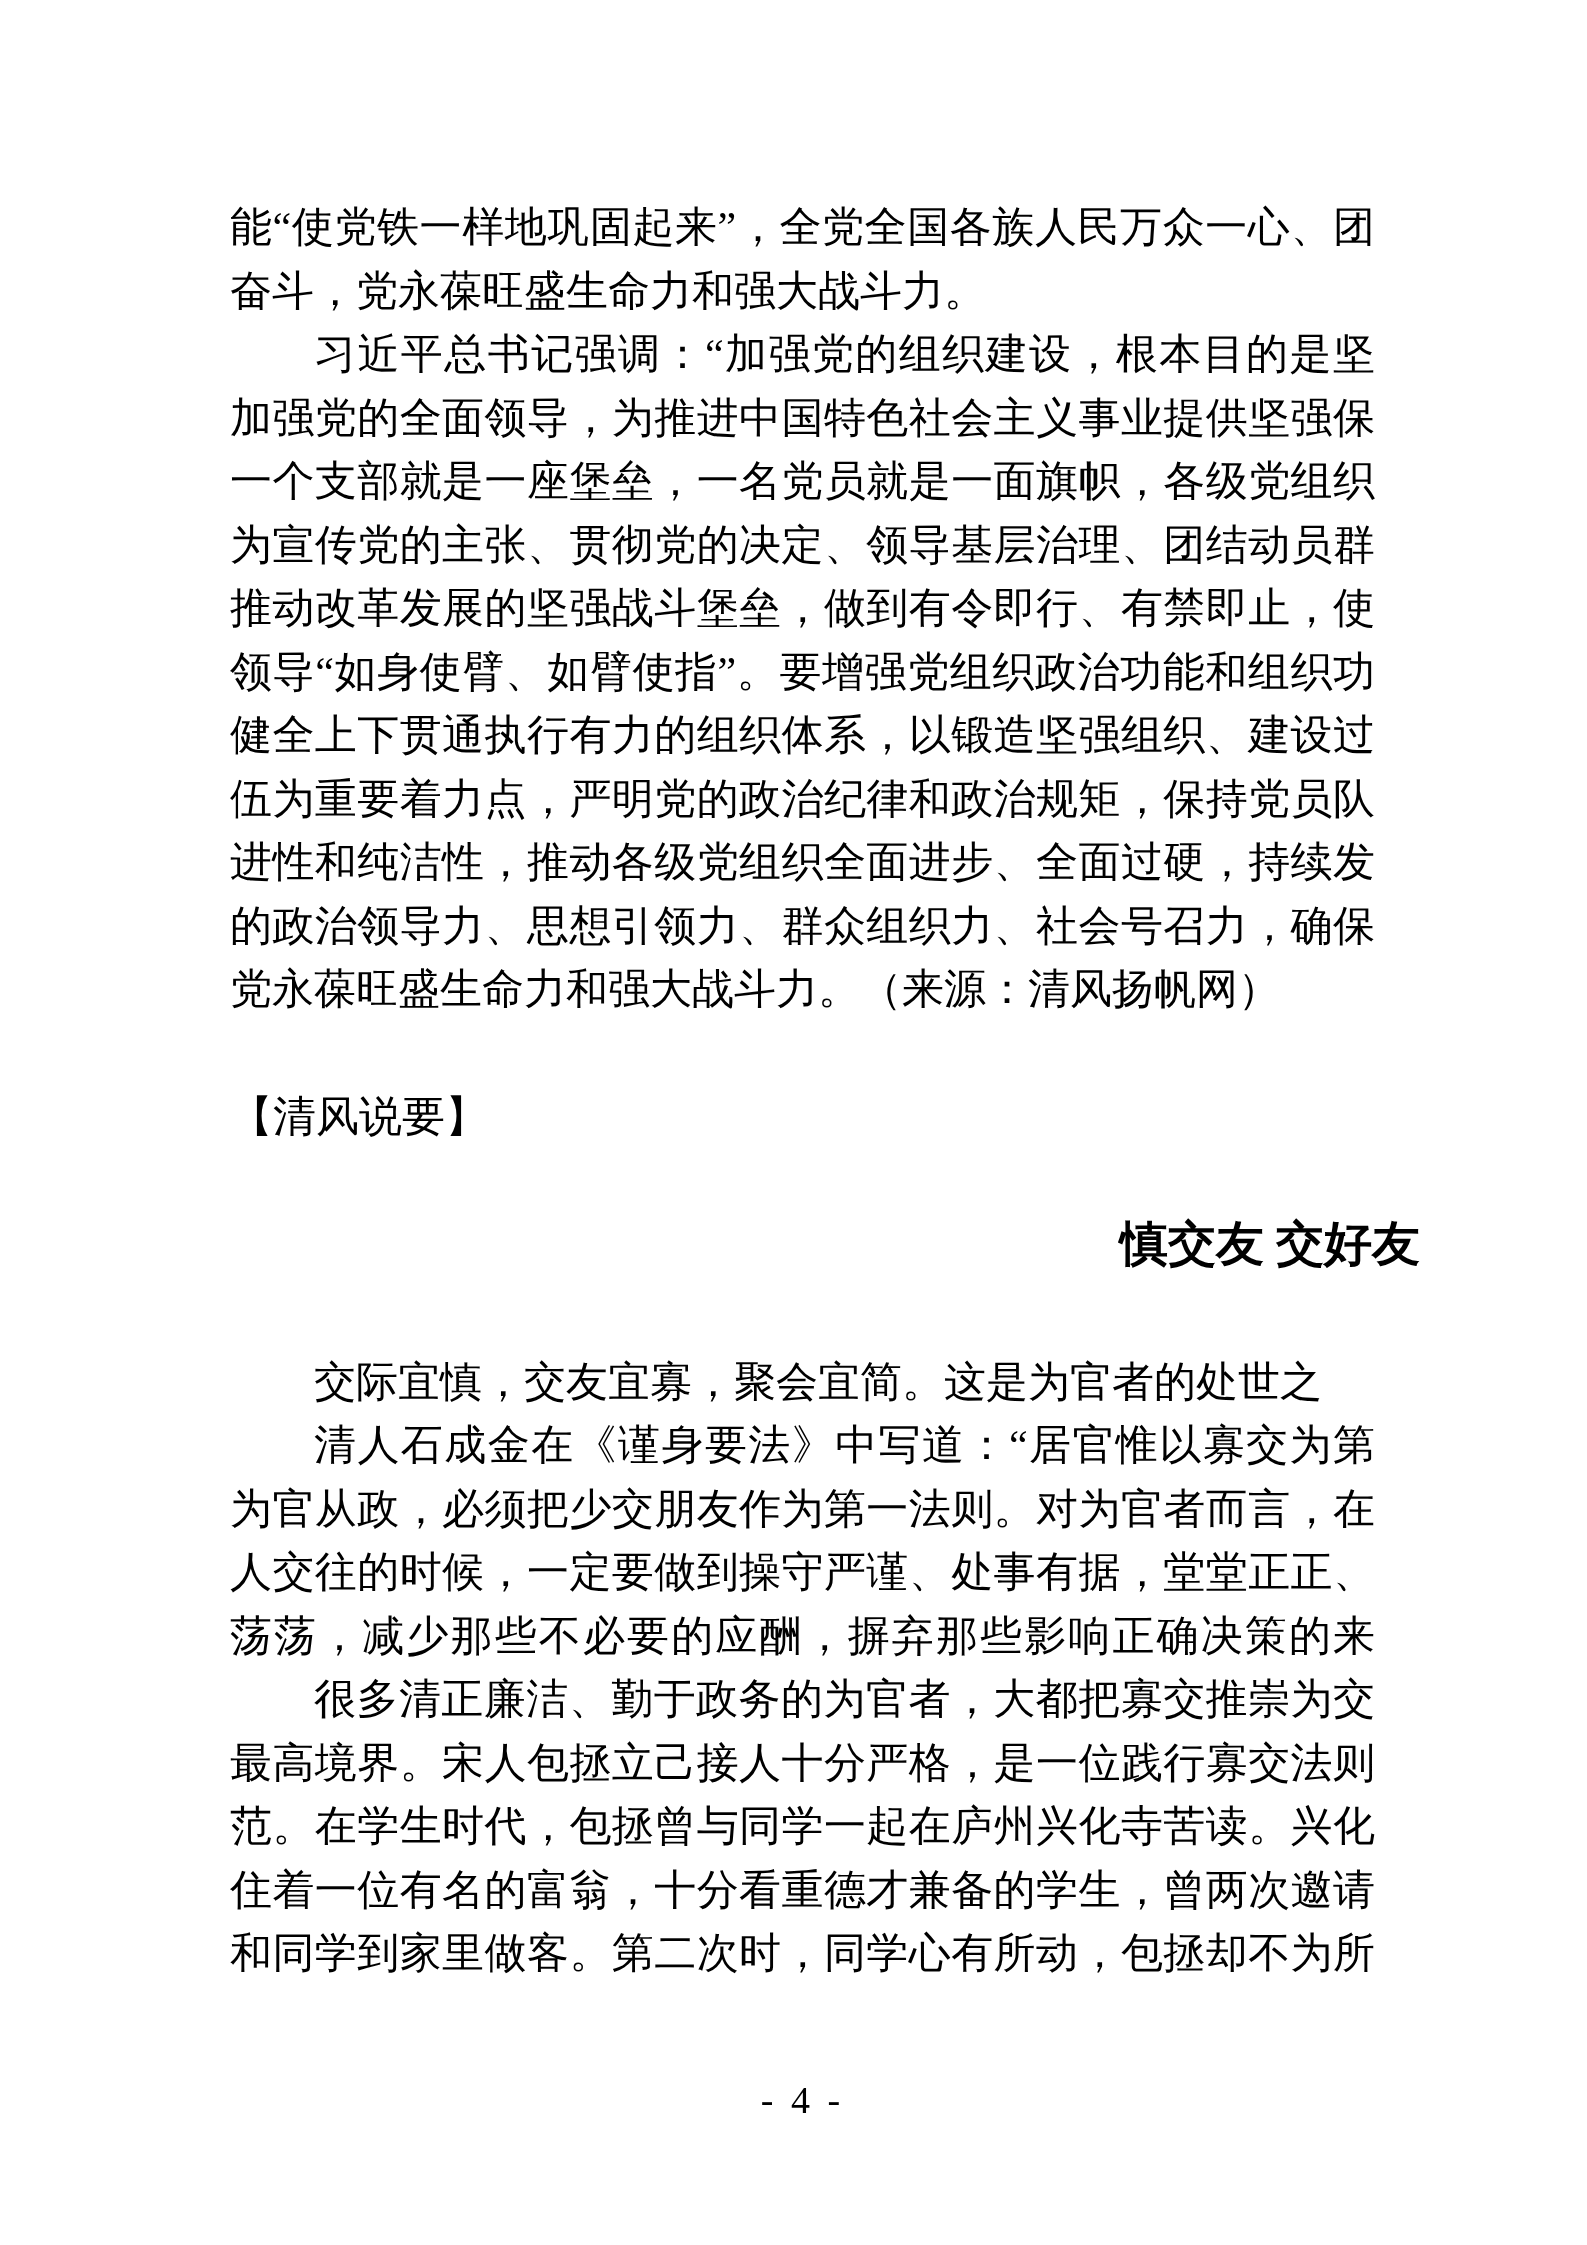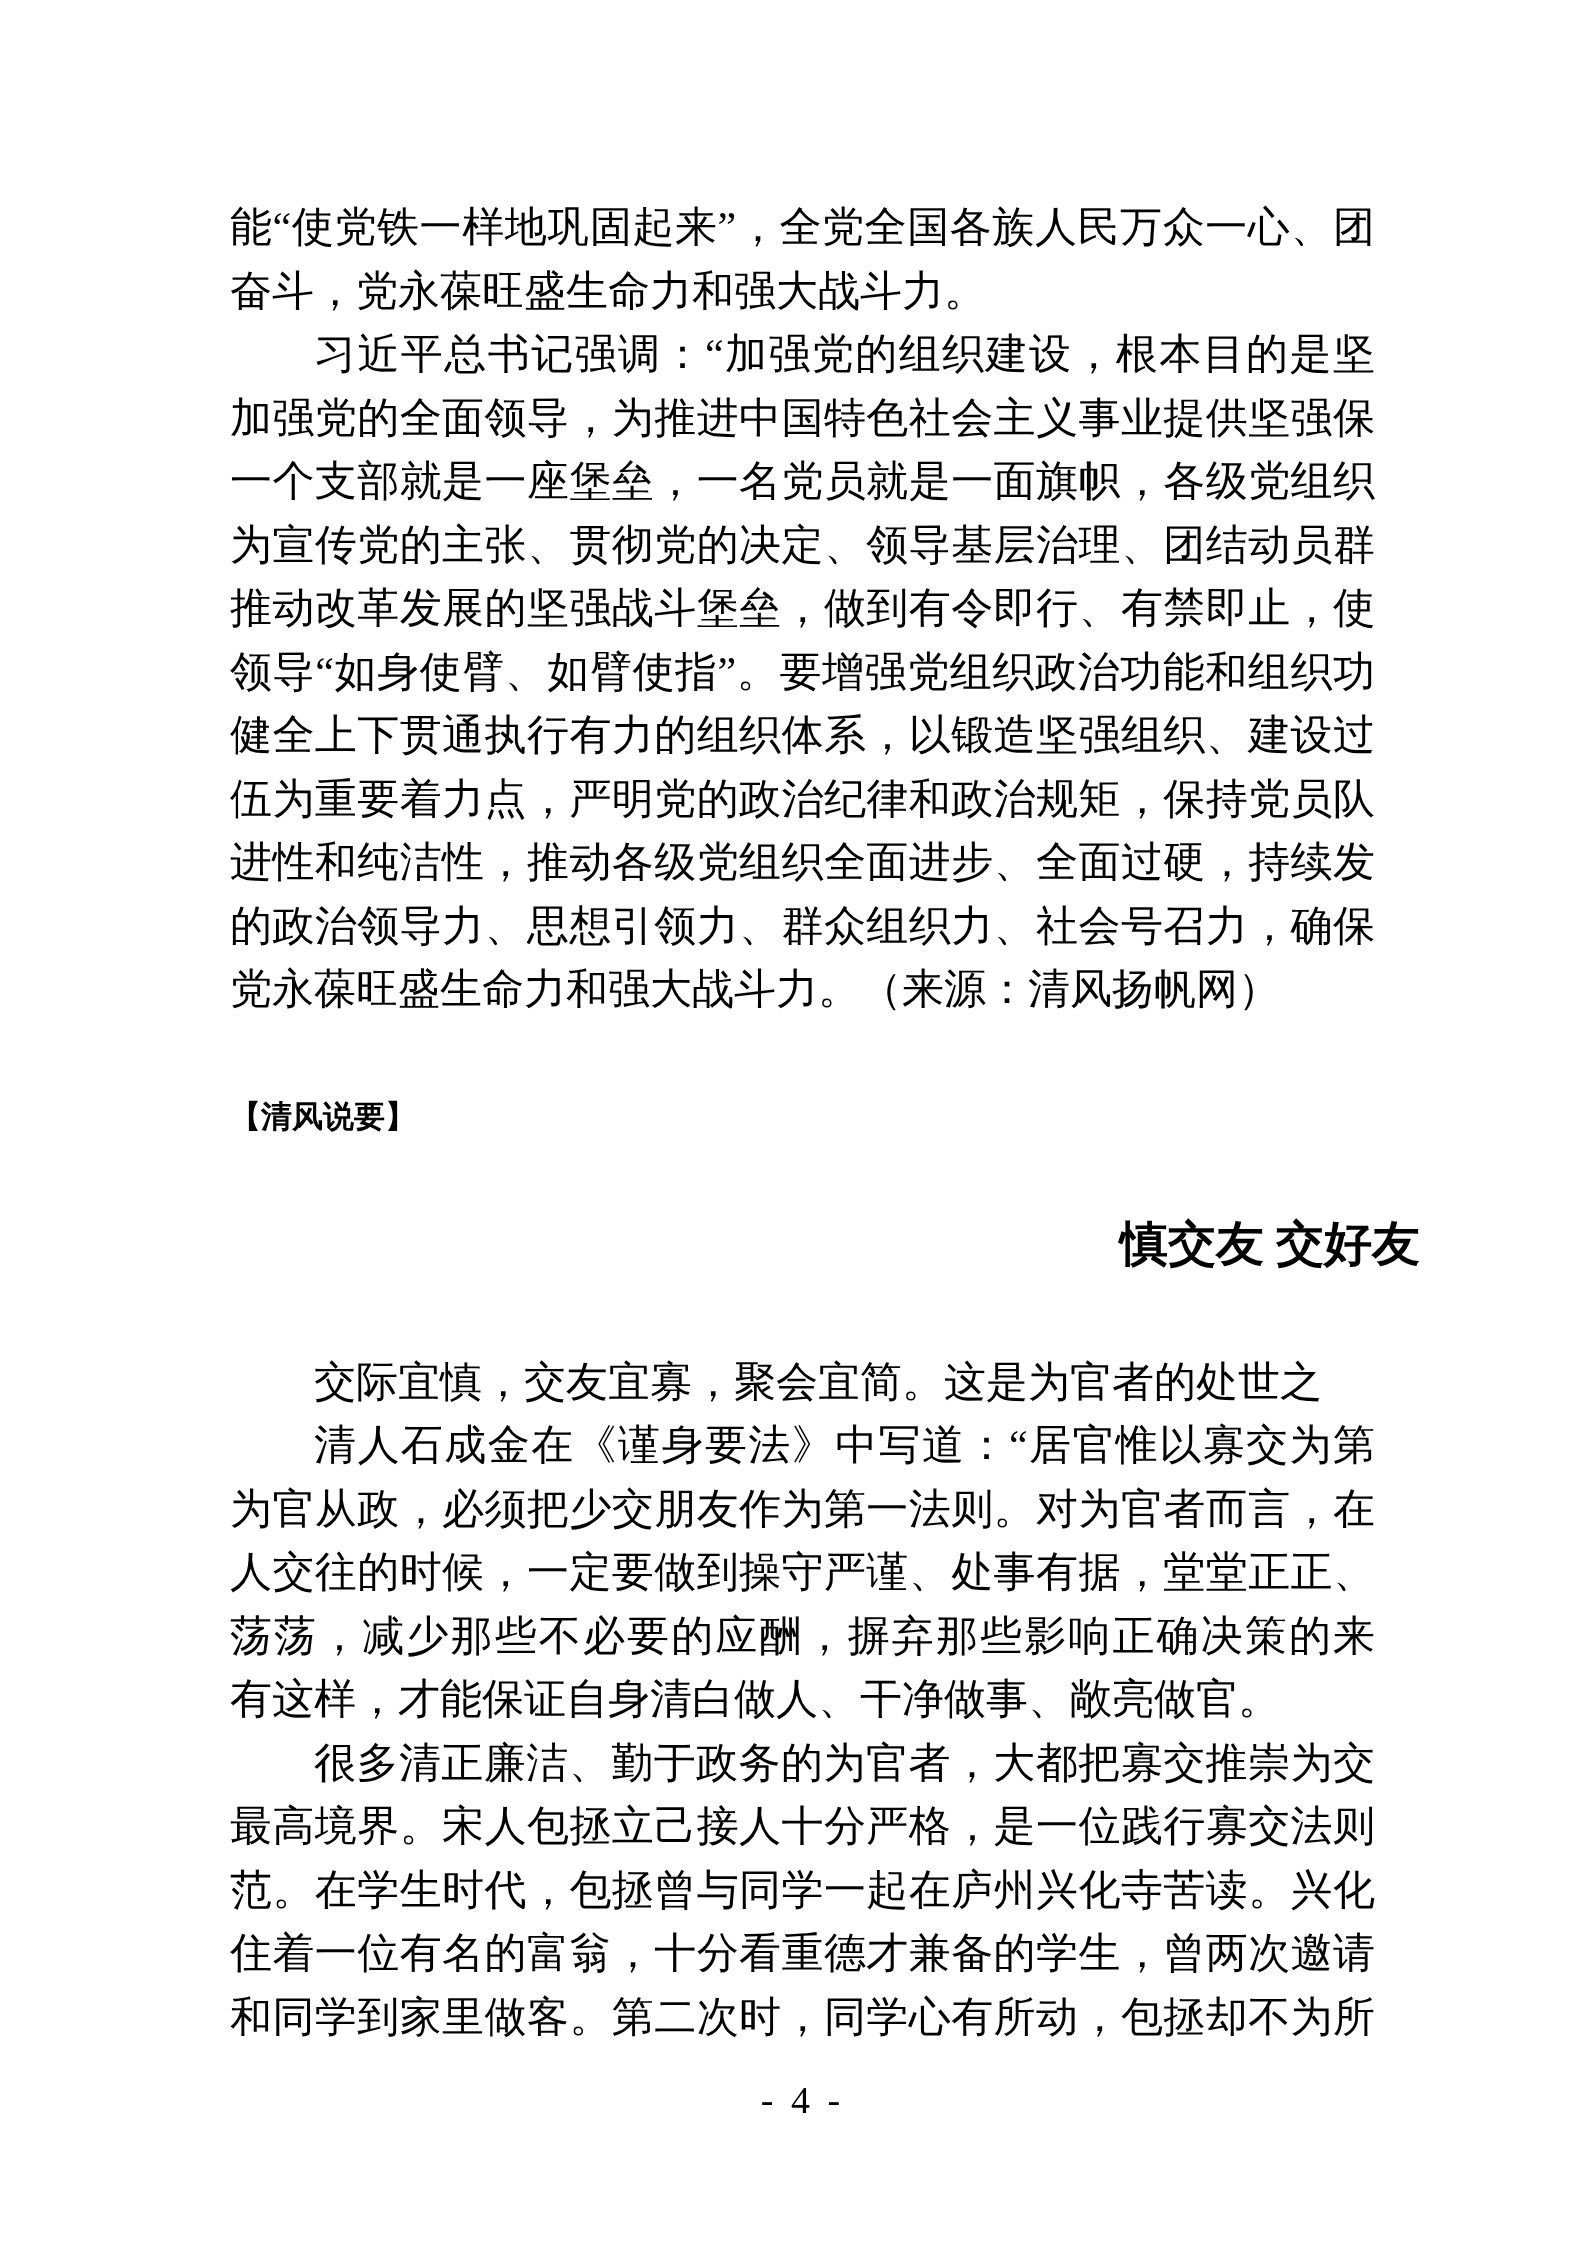--- a/index.html
+++ b/index.html
@@ -34,22 +34,22 @@
     text-align: justify;
     text-align-last: justify;
     text-justify: inter-character;
   }
   
   .ind {
     text-indent: 84px;
   }
   .marker {
     margin-top: 63.5px;
-    font-size: 31px;
-    font-weight: bold;
+    font-size: 43px;
+    font-weight: normal;
   }
   .title {
     margin-top: 63.5px;
     margin-bottom: 75px;
     height: 63.5px;
     line-height: 63.5px;
     font-size: 48px;
     font-weight: bold;
     text-align: right;
     position: relative;
@@ -88,21 +88,20 @@
 
     <div class="line marker">【清风说要】</div>
 
     <div class="title">慎交友  交好友</div>
 
     <div class="line ind">交际宜慎，交友宜寡，聚会宜简。这是为官者的处世之道。</div>
     <div class="line jf ind">清人石成金在《谨身要法》中写道：“居官惟以寡交为第一法。”</div>
     <div class="line jf">为官从政，必须把少交朋友作为第一法则。对为官者而言，在与别</div>
     <div class="line jf">人交往的时候，一定要做到操守严谨、处事有据，堂堂正正、坦坦</div>
     <div class="line jf">荡荡，减少那些不必要的应酬，摒弃那些影响正确决策的来往。只</div>
-    <div class="line">有这样，才能保证自身清白做人、干净做事、敞亮做官。</div>
     <div class="line jf ind">很多清正廉洁、勤于政务的为官者，大都把寡交推崇为交友的</div>
     <div class="line jf">最高境界。宋人包拯立己接人十分严格，是一位践行寡交法则的典</div>
     <div class="line jf">范。在学生时代，包拯曾与同学一起在庐州兴化寺苦读。兴化寺旁</div>
     <div class="line jf">住着一位有名的富翁，十分看重德才兼备的学生，曾两次邀请包拯</div>
     <div class="line jf">和同学到家里做客。第二次时，同学心有所动，包拯却不为所动，</div>
   </div>
 
   <div class="footer">- 4 -</div>
 </div>
 

